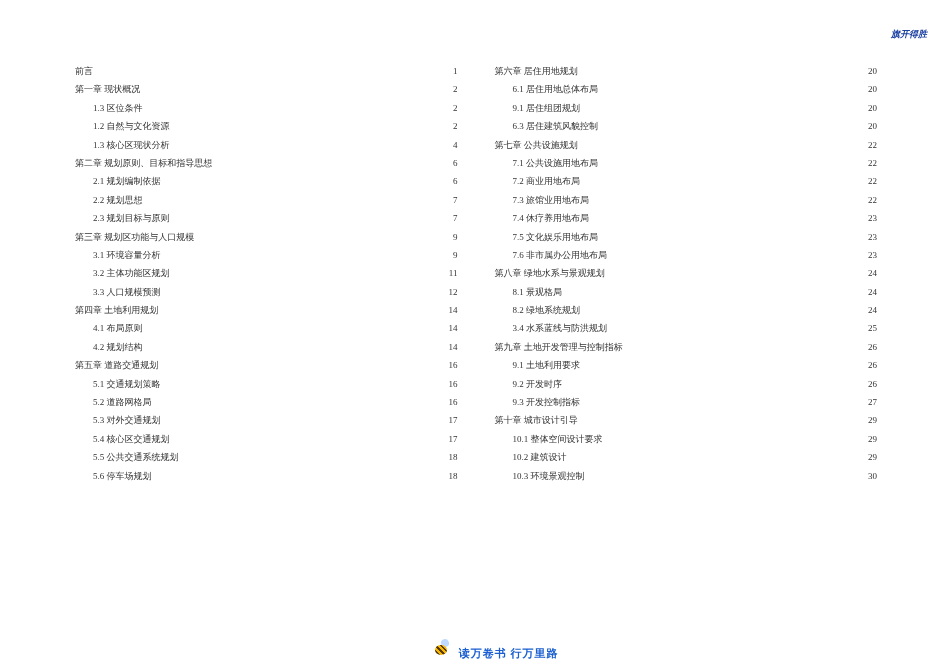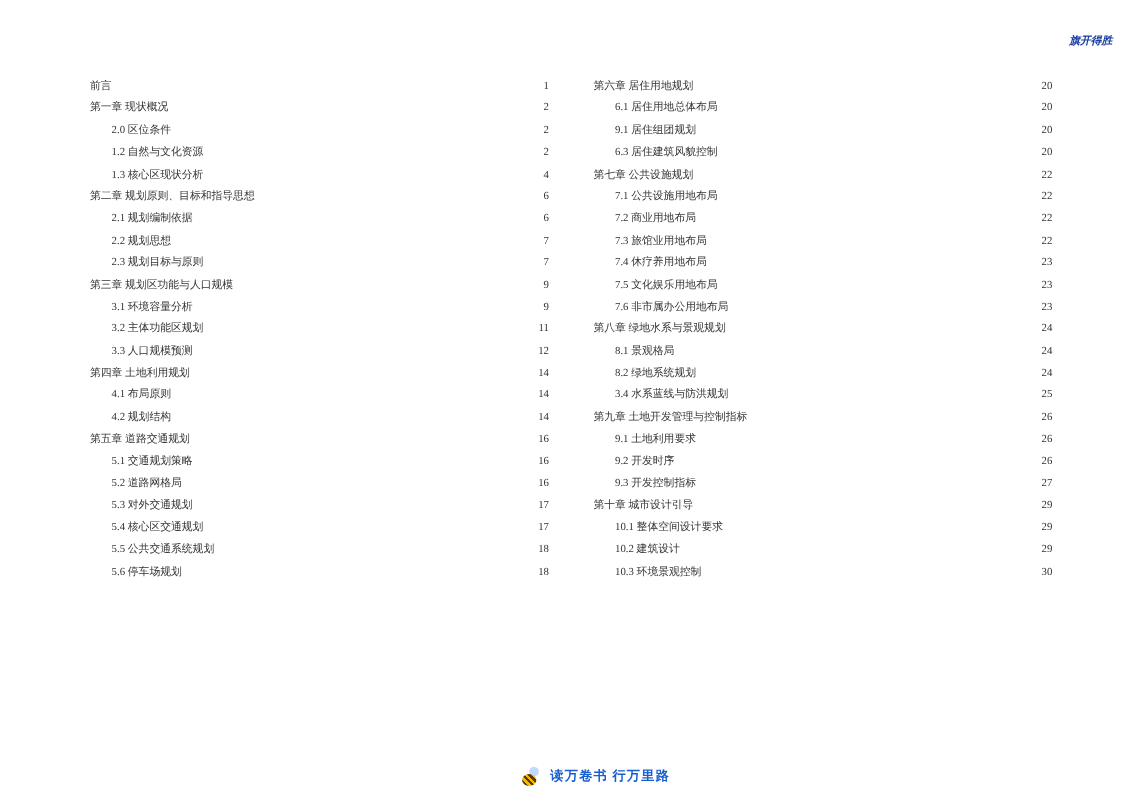--- a/index.html
+++ b/index.html
@@ -69,21 +69,21 @@
       flex: 0 0 auto;
       color: #333;
       min-width: 14px;
       text-align: right;
     }
     .footer {
       position: absolute;
       bottom: 8px;
       width: 100%;
       display: flex;
-      align-items: flex-start;
+      align-items: flex-end;
       justify-content: center;
       gap: 6px;
       padding-left: 44px;
     }
     .bee-icon {
       width: 22px;
       height: 22px;
       position: relative;
     }
     .bee-body {
@@ -119,21 +119,21 @@
         <span class="toc-label">前言</span>
         <span class="toc-dots"></span>
         <span class="toc-page">1</span>
       </div>
       <div class="toc-row">
         <span class="toc-label">第一章  现状概况</span>
         <span class="toc-dots"></span>
         <span class="toc-page">2</span>
       </div>
       <div class="toc-row sub">
-        <span class="toc-label">2.0 区位条件</span>
+        <span class="toc-label">1.3 区位条件</span>
         <span class="toc-dots"></span>
         <span class="toc-page">2</span>
       </div>
       <div class="toc-row sub">
         <span class="toc-label">1.2 自然与文化资源</span>
         <span class="toc-dots"></span>
         <span class="toc-page">2</span>
       </div>
       <div class="toc-row sub">
         <span class="toc-label">1.3 核心区现状分析</span>

